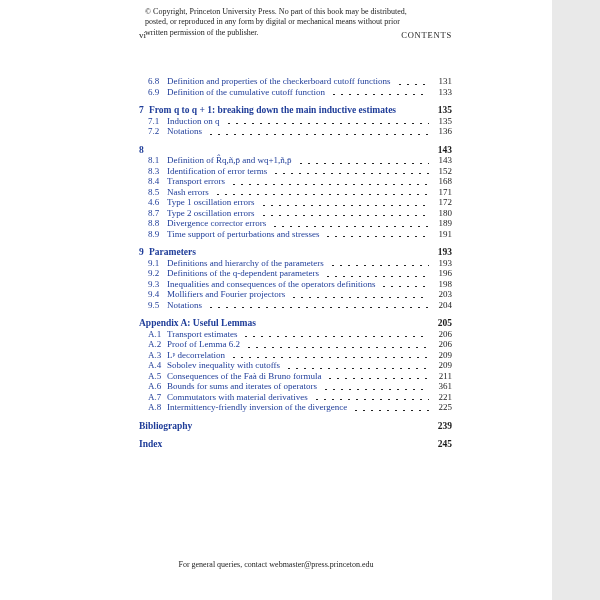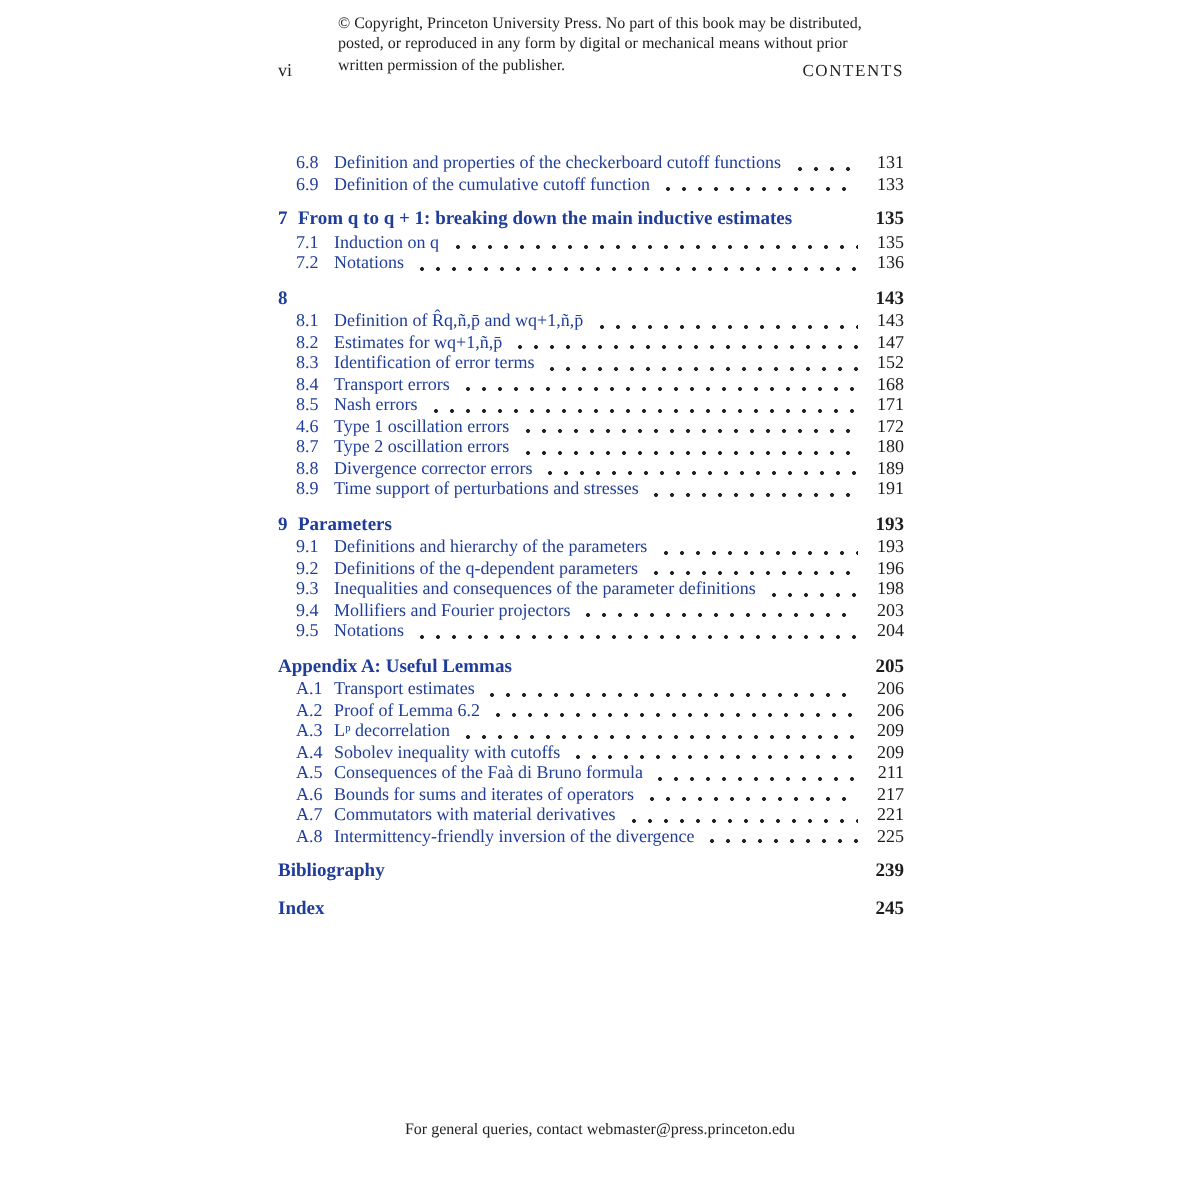--- a/index.html
+++ b/index.html
@@ -1,19 +1,19 @@
 <!DOCTYPE html>
 <html><head>
 <meta charset="utf-8">
 <style>
   * { margin:0; padding:0; box-sizing:border-box; }
   html,body { background:#e9e9e9; }
   body { font-family:"Liberation Serif","DejaVu Serif",serif; }
   .page {
-    position:relative; width:600px; height:600px; background:#ffffff;
+    position:relative; width:552px; height:600px; background:#ffffff;
     overflow:hidden; color:#1c1c1c;font-family:Liberation Serif, serif;
   }
   .copyright {
     position:absolute; top:7px; left:50%; transform:translateX(-50%);
     width:262px; font-size:8px; line-height:1.3; color:#222; text-align:left;
   }
   .runhead {
     position:absolute; top:30px; left:139px; width:313px;
     display:flex; justify-content:space-between; align-items:flex-end;
     font-size:9px; color:#222;
@@ -100,26 +100,20 @@
           <span class="spacer"></span>
           <span class="pg">143</span>
         </div>
         <div class="row entry">
           <span class="num">8.1</span>
           <span class="title">Definition of R̂q,ñ,p̄ and wq+1,ñ,p̄</span>
           <span class="dots"></span>
           <span class="pg">143</span>
         </div>
         <div class="row entry">
-          <span class="num">8.2</span>
-          <span class="title">Estimates for wq+1,ñ,p̄</span>
-          <span class="dots"></span>
-          <span class="pg">147</span>
-        </div>
-        <div class="row entry">
           <span class="num">8.3</span>
           <span class="title">Identification of error terms</span>
           <span class="dots"></span>
           <span class="pg">152</span>
         </div>
         <div class="row entry">
           <span class="num">8.4</span>
           <span class="title">Transport errors</span>
           <span class="dots"></span>
           <span class="pg">168</span>
@@ -169,21 +163,21 @@
           <span class="pg">193</span>
         </div>
         <div class="row entry">
           <span class="num">9.2</span>
           <span class="title">Definitions of the q-dependent parameters</span>
           <span class="dots"></span>
           <span class="pg">196</span>
         </div>
         <div class="row entry">
           <span class="num">9.3</span>
-          <span class="title">Inequalities and consequences of the parameter definitions</span>
+          <span class="title">Inequalities and consequences of the operators definitions</span>
           <span class="dots"></span>
           <span class="pg">198</span>
         </div>
         <div class="row entry">
           <span class="num">9.4</span>
           <span class="title">Mollifiers and Fourier projectors</span>
           <span class="dots"></span>
           <span class="pg">203</span>
         </div>
         <div class="row entry">
@@ -226,21 +220,21 @@
         <div class="row entry">
           <span class="num">A.5</span>
           <span class="title">Consequences of the Faà di Bruno formula</span>
           <span class="dots"></span>
           <span class="pg">211</span>
         </div>
         <div class="row entry">
           <span class="num">A.6</span>
           <span class="title">Bounds for sums and iterates of operators</span>
           <span class="dots"></span>
-          <span class="pg">217</span>
+          <span class="pg">361</span>
         </div>
         <div class="row entry">
           <span class="num">A.7</span>
           <span class="title">Commutators with material derivatives</span>
           <span class="dots"></span>
           <span class="pg">221</span>
         </div>
         <div class="row entry">
           <span class="num">A.8</span>
           <span class="title">Intermittency-friendly inversion of the divergence</span>

